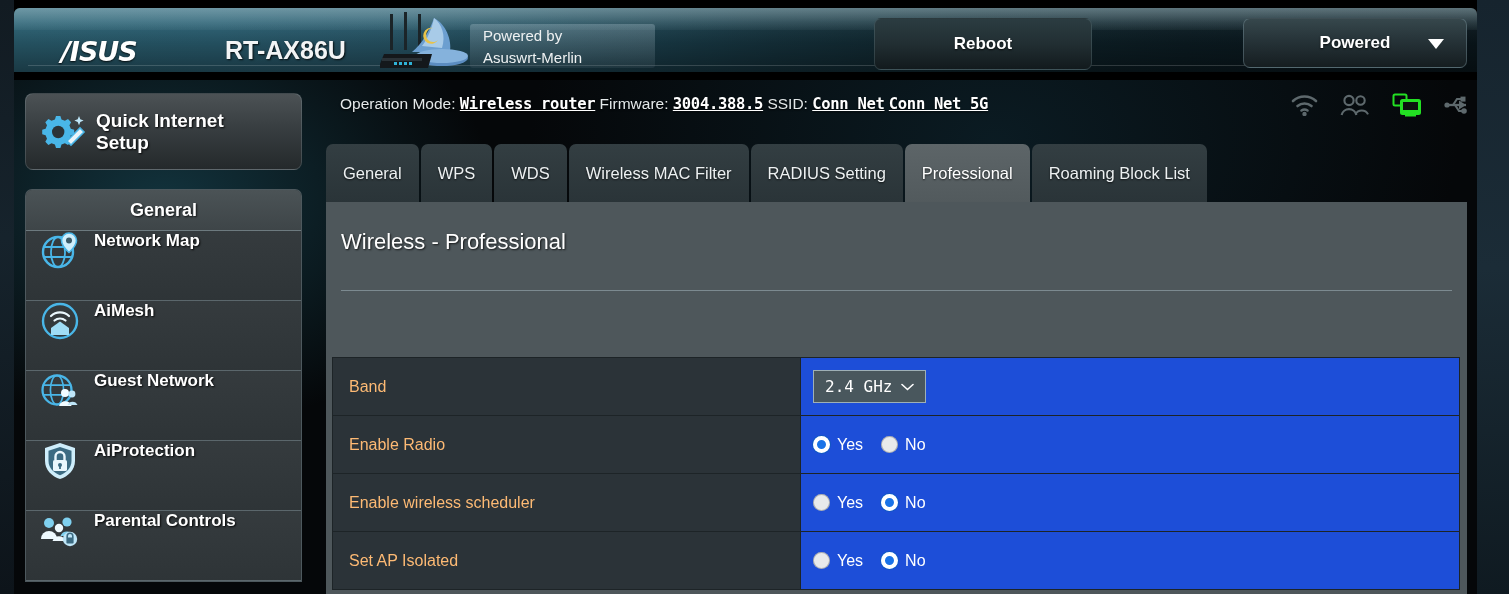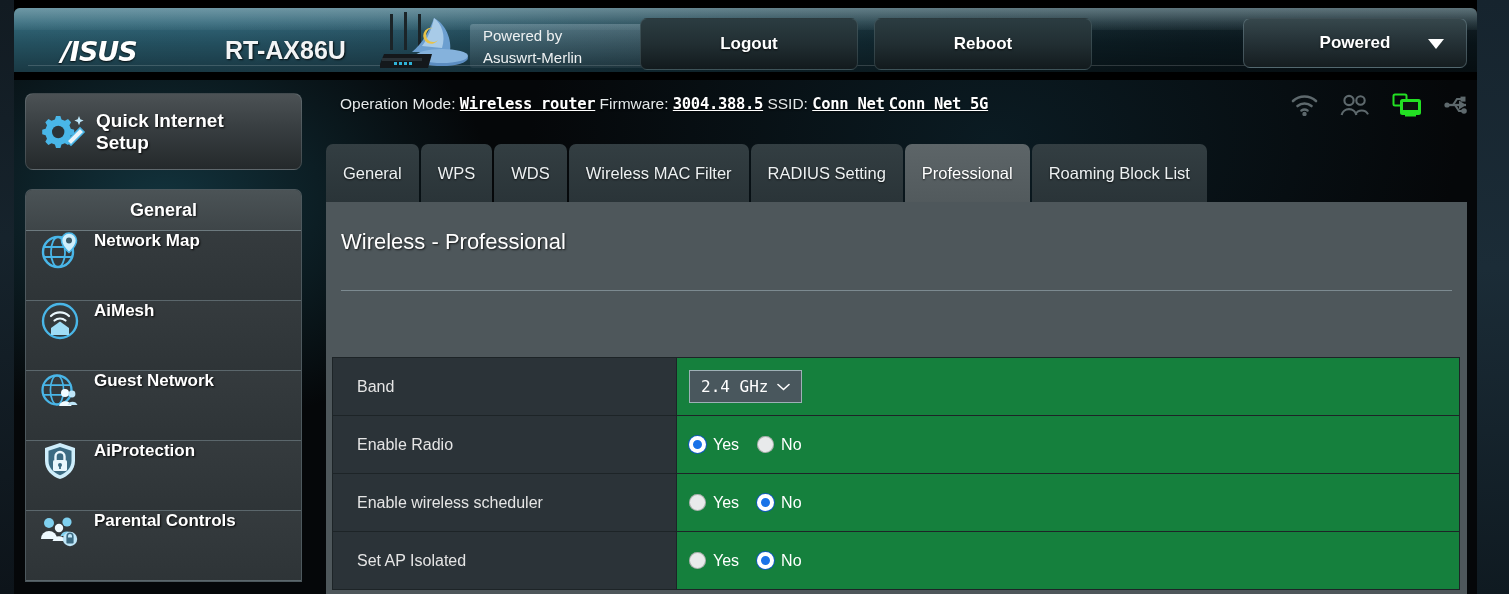--- a/index.html
+++ b/index.html
@@ -183,25 +183,25 @@
     color: #f1f4f5; font-size: 16px; line-height: 22px;
   }
   .settings-table {
     position: absolute; left: 6px; top: 155px; width: 1128px;
     border: 1px solid #1d2427;
     border-collapse: collapse;
   }
   .settings-table tr { height: 58px; }
   .settings-table td { border-bottom: 1px solid #1d2427; vertical-align: middle; }
   .cell-label {
-    width: 344px; background: #2b3338;
-    color: #e5e5e5; font-size: 16px; padding-left: 24px;
+    width: 468px; background: #2b3338;
+    color: #fdba74; font-size: 16px; padding-left: 16px;
     border-right: 1px solid #1d2427;
   }
-  .cell-value { background: #15803d; padding-left: 12px; }
+  .cell-value { background: #1d4ed8; padding-left: 12px; }
   .band-select {
     display: inline-flex; align-items: center; gap: 9px;
     height: 33px; padding: 0 11px;
     border: 1px solid #9eb0b6; background: #49575d;
     color: #fff; font-size: 16px;
     font-family: "DejaVu Sans Mono", monospace;
     cursor: pointer;
   }
   .chev { width: 13px; height: 8px; }
   .radio-group { display: flex; align-items: flex-end; gap: 8px; }
@@ -249,21 +249,20 @@
       <rect x="32" y="50" width="3" height="3" fill="#2fb2d6"></rect>
       <rect x="37" y="50" width="3" height="3" fill="#2fb2d6"></rect>
     </svg>
 
     <div class="powered">
       <div>Powered by</div>
       <div>Asuswrt-Merlin</div>
     </div>
   </div>
 
-  <div class="hdr-btn" id="logout-btn">Logout</div>
   <div class="hdr-btn" id="reboot-btn">Reboot</div>
   <div class="lang-btn">
     <span>Powered</span>
     <span class="lang-caret"></span>
   </div>
 
   <div class="statusline">
     <span class="lbl">Operation Mode:</span>
     <span class="mono">Wireless router</span>
     <span class="lbl">Firmware:</span>

